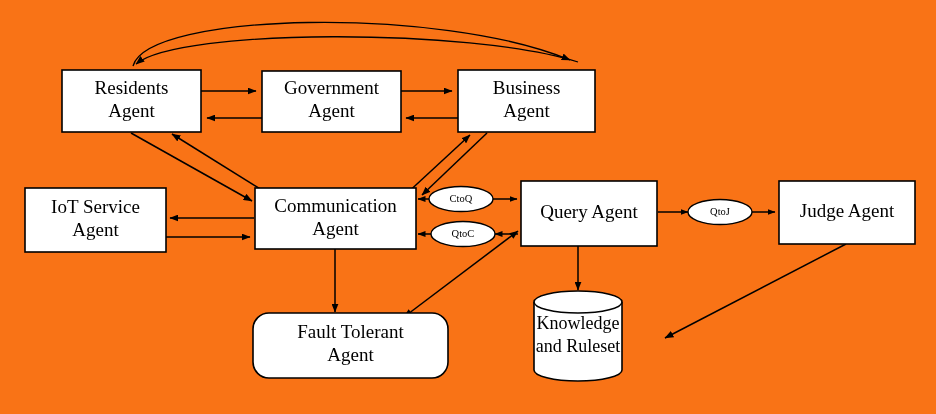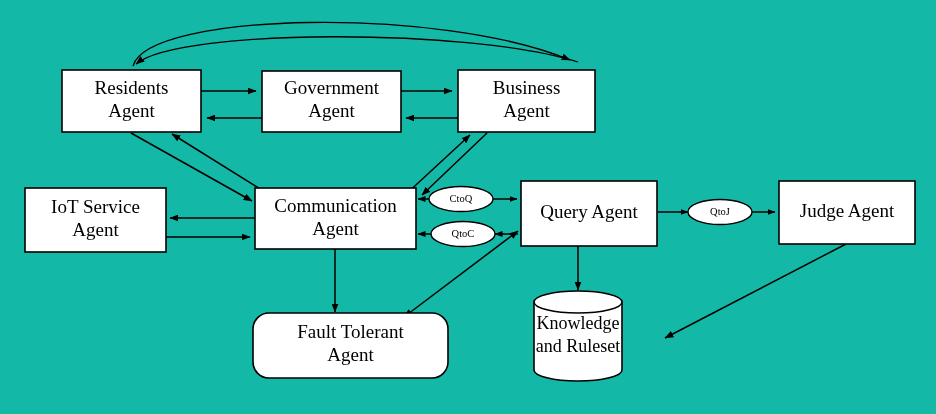--- a/index.html
+++ b/index.html
@@ -5,21 +5,21 @@
 <style>
   html, body {
     margin: 0;
     padding: 0;
     background: #ffffff;
   }
   #diagram-root {
     position: relative;
     width: 936px;
     height: 414px;
-    background: #14b8a6;
+    background: #f97316;
     overflow: hidden;
     font-family: "Liberation Serif", "DejaVu Serif", serif;
   }
   #diagram-svg {
     position: absolute;
     top: 0;
     left: 0;
     width: 936px;
     height: 414px;
   }

